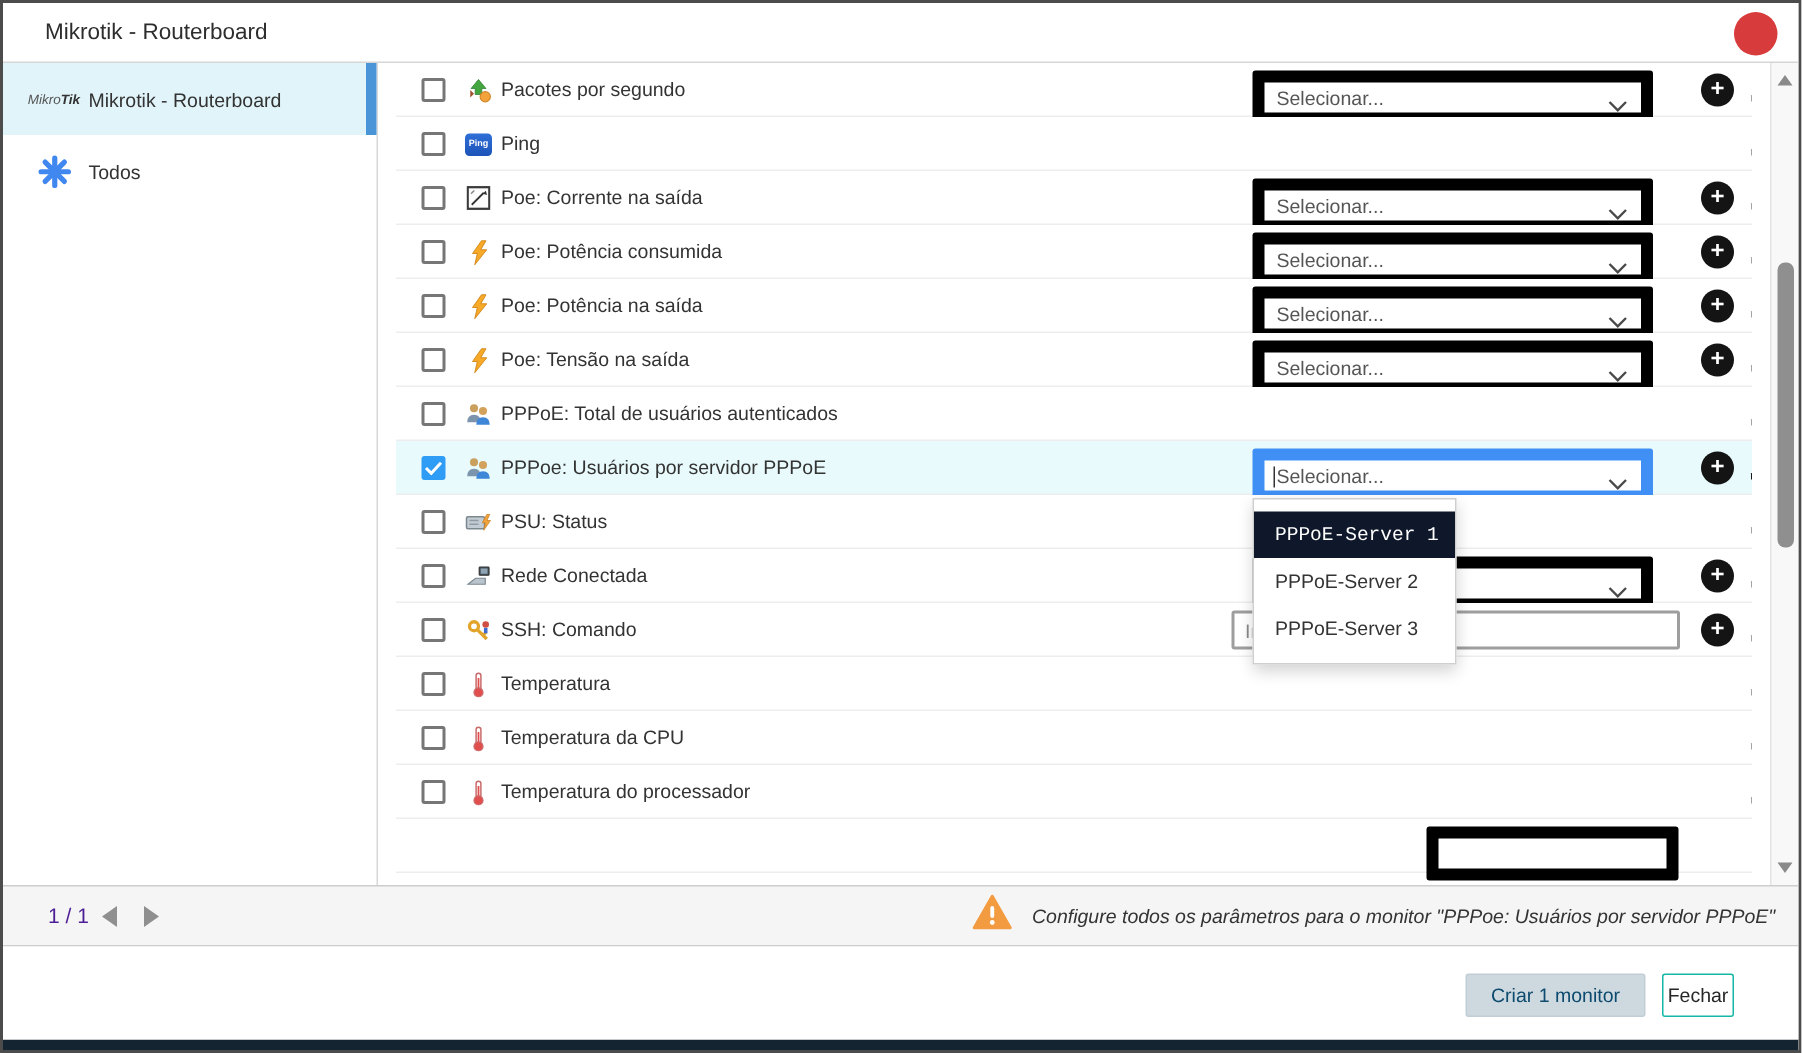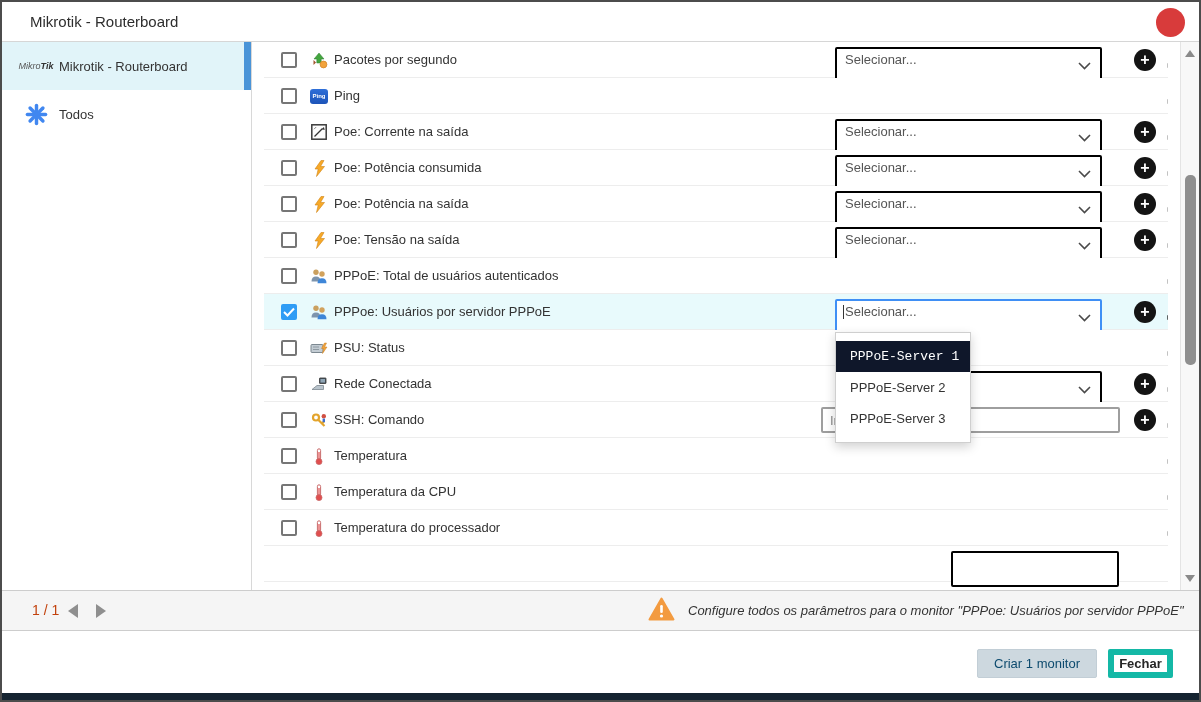--- a/index.html
+++ b/index.html
@@ -28,21 +28,21 @@
   
   .content { position:relative; flex:1; height:548px; overflow:hidden; background:#fff; }
   .row { position:relative; height:36px; border-bottom:1px solid #ededed; background:#fff; }
   .row.sel-row { background:#e8fafc; }
   .cb { position:absolute; left:17px; top:10px; width:16px; height:16px; border:2px solid #767676; border-radius:2px; background:#fff; cursor:pointer; display:flex; align-items:center; justify-content:center; }
   .cb.checked { border-color:#2f9cf5; background:#2f9cf5; }
   .ricon { position:absolute; left:46px; top:9px; width:18px; height:18px; display:flex; align-items:center; justify-content:center; }
   .rlabel { position:absolute; left:70px; top:0; line-height:36px; font-size:13px; color:#333; white-space:nowrap; }
   .ping-badge { width:18px; height:15px; border-radius:3px; background:linear-gradient(#2f6fd8,#1d54b8); color:#fff; font-size:6px; font-weight:700; display:flex; align-items:center; justify-content:center; }
 
-  .sel-box { position:absolute; left:571px; top:5px; width:267px; height:36px; border:2px solid #000000; border-radius:2px; background:#fff; cursor:pointer; }
+  .sel-box { position:absolute; left:571px; top:5px; width:267px; height:36px; border:8px solid #000000; border-radius:2px; background:#fff; cursor:pointer; }
   .sel-box.focused { border-color:#3f8ff5; }
   .sel-text { position:absolute; left:8px; top:0; line-height:22px; font-size:13px; color:#555; }
   .caret { position:absolute; left:6px; top:4px; width:1px; height:14px; background:#333; }
   .chev { position:absolute; right:9px; top:7px; }
   .ssh-input { position:absolute; left:557px; top:5px; width:299px; height:26px; border:2px solid #9e9e9e; border-radius:2px; background:#fff; font-size:13px; color:#555; padding-left:7px; font-family:"Liberation Sans",sans-serif; }
   .ssh-input::placeholder { color:#8a8a8a; }
   .sel-box.partial { left:687px; width:168px; }
 
   .plusbtn { position:absolute; left:870px; top:7px; width:22px; height:22px; border-radius:50%; background:#141414; color:#fff; border:none; font-size:16px; font-weight:700; line-height:20px; text-align:center; cursor:pointer; padding:0; }
   .pencil { position:absolute; left:902px; top:9px; width:18px; height:18px; cursor:pointer; }
@@ -56,31 +56,31 @@
 
   
   .scroll-track { position:relative; width:19px; flex:none; background:#f8f8f8; border-left:1px solid #e4e4e4; }
   .scroll-up, .scroll-down { position:absolute; left:4px; width:0; height:0; border-left:5px solid transparent; border-right:5px solid transparent; cursor:pointer; }
   .scroll-up { top:8px; border-bottom:7px solid #8a8a8a; }
   .scroll-down { bottom:8px; border-top:7px solid #8a8a8a; }
   .scroll-thumb { position:absolute; left:4px; top:133px; width:11px; height:190px; border-radius:5px; background:#8f8f8f; cursor:grab; }
 
   
   .statusbar { position:relative; height:41px; background:#f5f5f5; border-top:1px solid #cdcdcd; border-bottom:1px solid #cdcdcd; }
-  .pagination { position:absolute; left:30px; top:0; line-height:39px; font-size:14px; color:#c2410c; }
+  .pagination { position:absolute; left:30px; top:0; line-height:39px; font-size:14px; color:#4c1d95; }
   .pg-prev, .pg-next { position:absolute; top:13px; width:0; height:0; border-top:7px solid transparent; border-bottom:7px solid transparent; cursor:pointer; }
   .pg-prev { left:66px; border-right:10px solid #8f8f8f; }
   .pg-next { left:94px; border-left:10px solid #8f8f8f; }
   .warning { position:absolute; left:646px; top:0; height:39px; display:flex; align-items:center; gap:13px; }
   .warning-text { font-size:13px; color:#333; white-space:nowrap;font-style:italic; }
 
   
   .footer { position:relative; height:62px; background:#fff; }
   .btn-create { position:absolute; left:975px; top:18px; width:120px; height:29px; background:#cdd8df; color:#0c4a6e; border:1px solid #c2ced6; border-radius:2px; font-size:13px; font-family:"Liberation Sans",sans-serif; }
-  .btn-close { position:absolute; left:1106px; top:18px; width:65px; height:29px; background:#fff; color:#262626; border:6px solid #14b8a6; border-radius:2px; font-size:13px; cursor:pointer; font-family:"Liberation Sans",sans-serif;font-weight:bold; }
+  .btn-close { position:absolute; left:1106px; top:18px; width:48px; height:29px; background:#fff; color:#262626; border:1px solid #14b8a6; border-radius:2px; font-size:13px; cursor:pointer; font-family:"Liberation Sans",sans-serif; }
   .bottom-edge { height:7px; background:#152431; }
 </style>
 </head>
 <body>
 
 <div class="window">
 
   <div class="titlebar">
     <div class="page-title">Mikrotik - Routerboard</div>
     <button class="close-circle"></button>

